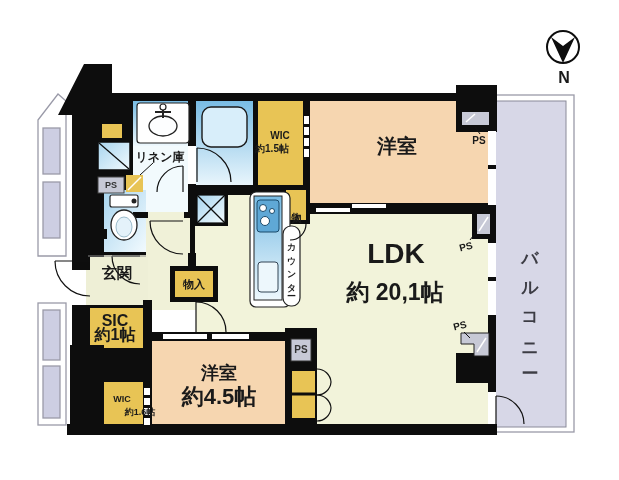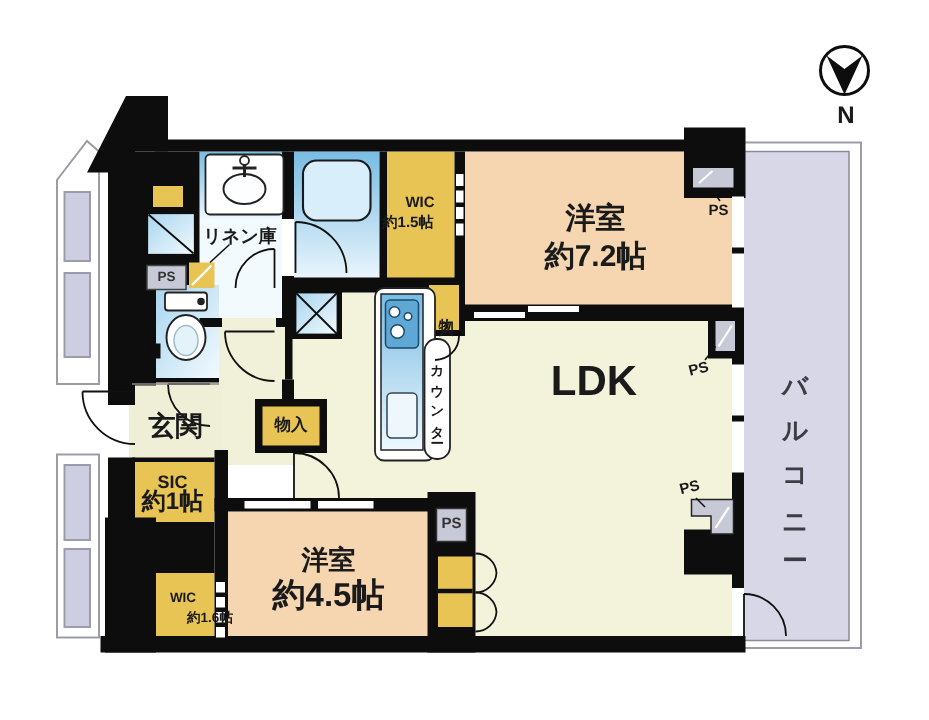--- a/index.html
+++ b/index.html
@@ -225,30 +225,30 @@
     <line x1="153" y1="163" x2="140" y2="175" stroke="#111"></line>
   </g>
 
   <g>
     <circle cx="563" cy="47" r="16" fill="#fff" stroke="#0d0d0d" stroke-width="2"></circle>
     <polygon points="551,37 563,46 575,37 563,63" fill="#0d0d0d"></polygon>
   </g>
 </svg>
 
   <div class="lbl" style="left:397px;top:146px;font-size:20px">洋室</div>
-  <div class="lbl" style="left:397px;top:171px;font-size:20px">約7.2帖</div>
 
   <div class="lbl" style="left:396px;top:254px;font-size:28px">LDK</div>
+  <div class="lbl" style="left:395px;top:292px;font-size:23px">約 20,1帖</div>
 
   <div class="lbl" style="left:219px;top:373px;font-size:18px">洋室</div>
   <div class="lbl" style="left:219px;top:397px;font-size:22px">約4.5帖</div>
 
-  <div class="lbl" style="left:117px;top:284px;font-size:18px">玄関</div>
-
-  <div class="lbl" style="left:115px;top:321px;font-size:12px">SIC</div>
+  <div class="lbl" style="left:117px;top:272px;font-size:15px">玄関</div>
+
+  <div class="lbl" style="left:115px;top:321px;font-size:16px">SIC</div>
   <div class="lbl" style="left:115px;top:335px;font-size:16px">約1帖</div>
 
   <div class="lbl" style="left:280px;top:136px;font-size:10px">WIC</div>
   <div class="lbl" style="left:272px;top:149px;font-size:10px">約1.5帖</div>
 
   <div class="lbl" style="left:122px;top:399px;font-size:9px">WIC</div>
   <div class="lbl" style="left:140px;top:412px;font-size:9px">約1.6帖</div>
 
   <div class="lbl" style="left:160px;top:157px;font-size:12px">リネン庫</div>
 

